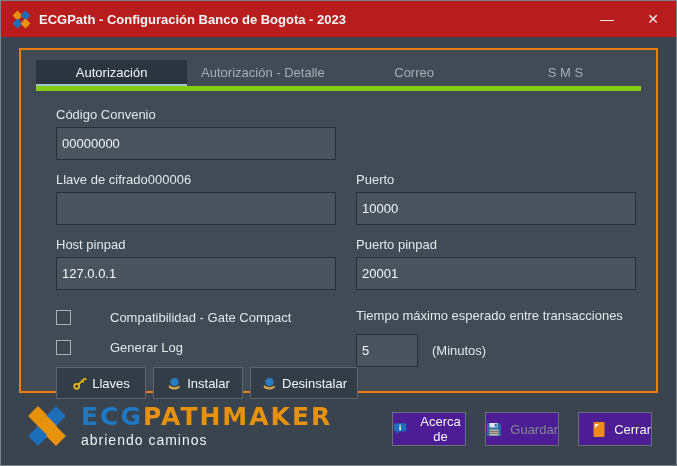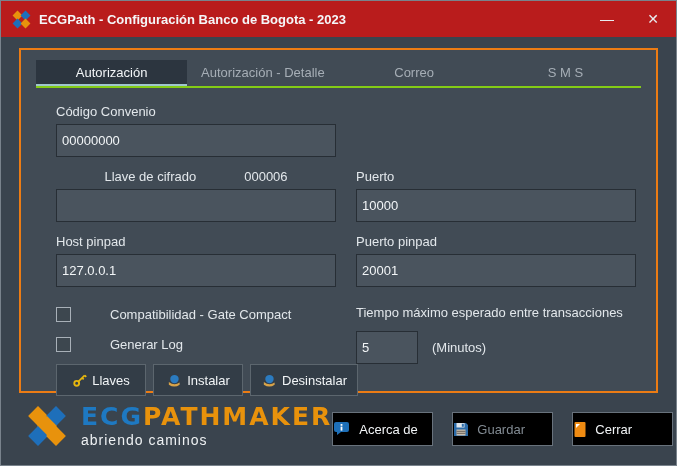--- a/index.html
+++ b/index.html
@@ -34,39 +34,39 @@
     margin:11px 18px 0 18px;
     height:345px; flex:0 0 345px;
     border:2px solid #ec7c14;
     background:#414b55;
     display:flex; flex-direction:column;
   }
 
   
   .tabstrip{
     display:flex; margin:10px 15px 0 15px;
-    border-bottom:2px solid #84cc16;
+    border-bottom:5px solid #84cc16;
   }
   .tab{
     flex:1 1 0; text-align:center;
     padding:5px 0 6px 0;
     font-size:13px; color:#a6aeb6;
     cursor:default;
   }
   .tab.active{
     background:#2c353f; color:#f2f5f7;
     border-bottom:2px solid #9fc6cc;
     padding-bottom:4px;
   }
 
   
   .form{ padding:8px 22px 0 35px; flex:1 1 auto; display:flex; flex-direction:column; }
   .grid{ display:grid; grid-template-columns:280px 280px; column-gap:20px; }
   .lbl{ color:#e2e7eb; font-size:13px; margin-bottom:5px; }
-  .lbl-row{ display:flex; justify-content:center;gap:48px; }
+  .lbl-row{ display:flex; justify-content:flex-start; }
   .counter{ color:#e2e7eb; font-size:13px; }
   input[type=text]{
     width:100%; height:33px;
     background:#4a545e; border:1px solid #272e35;
     color:#f2f5f7; font-size:13px; font-family:"Liberation Sans",sans-serif;
     padding:0 5px; outline:none;
   }
   .row{ margin-top:12px; }
   .row.first{ margin-top:8px; }
 
@@ -101,24 +101,24 @@
   .logo-diamonds{ width:44px; height:48px; position:relative; margin-right:8px; margin-top:2px; }
   .logo-diamonds i{ position:absolute; width:14px; height:14px; transform:rotate(45deg); }
   .logo-textblock{ display:flex; flex-direction:column; }
   .logo-word{ font-size:25px; font-weight:800; letter-spacing:2px; line-height:26px; font-family:"DejaVu Sans",sans-serif; }
   .logo-blue{ color:#1e79c2; }
   .logo-orange{ color:#e8920c; }
   .tagline{ color:#eef1f3; font-size:14px; text-align:left; margin-top:2px; letter-spacing:1px; }
 
   .footer-actions{ margin-left:auto; display:flex; gap:19px; }
   .fbtn{
-    width:101px; height:34px;
-    background:#000000; border:1px solid #68727c;
+    width:74px; height:34px;
+    background:#4c1d95; border:1px solid #68727c;
     color:#f2f5f7; font-size:13px;
-    display:flex; align-items:center; justify-content:flex-start; gap:8px;
+    display:flex; align-items:center; justify-content:flex-end; gap:8px;
     cursor:default;
   }
   .fbtn.disabled{ color:#828b93; }
 
   .orange{ background:#e8920c; } .blue{ background:#1e6fba; }
 </style>
 </head>
 <body>
 
 <div id="window">

